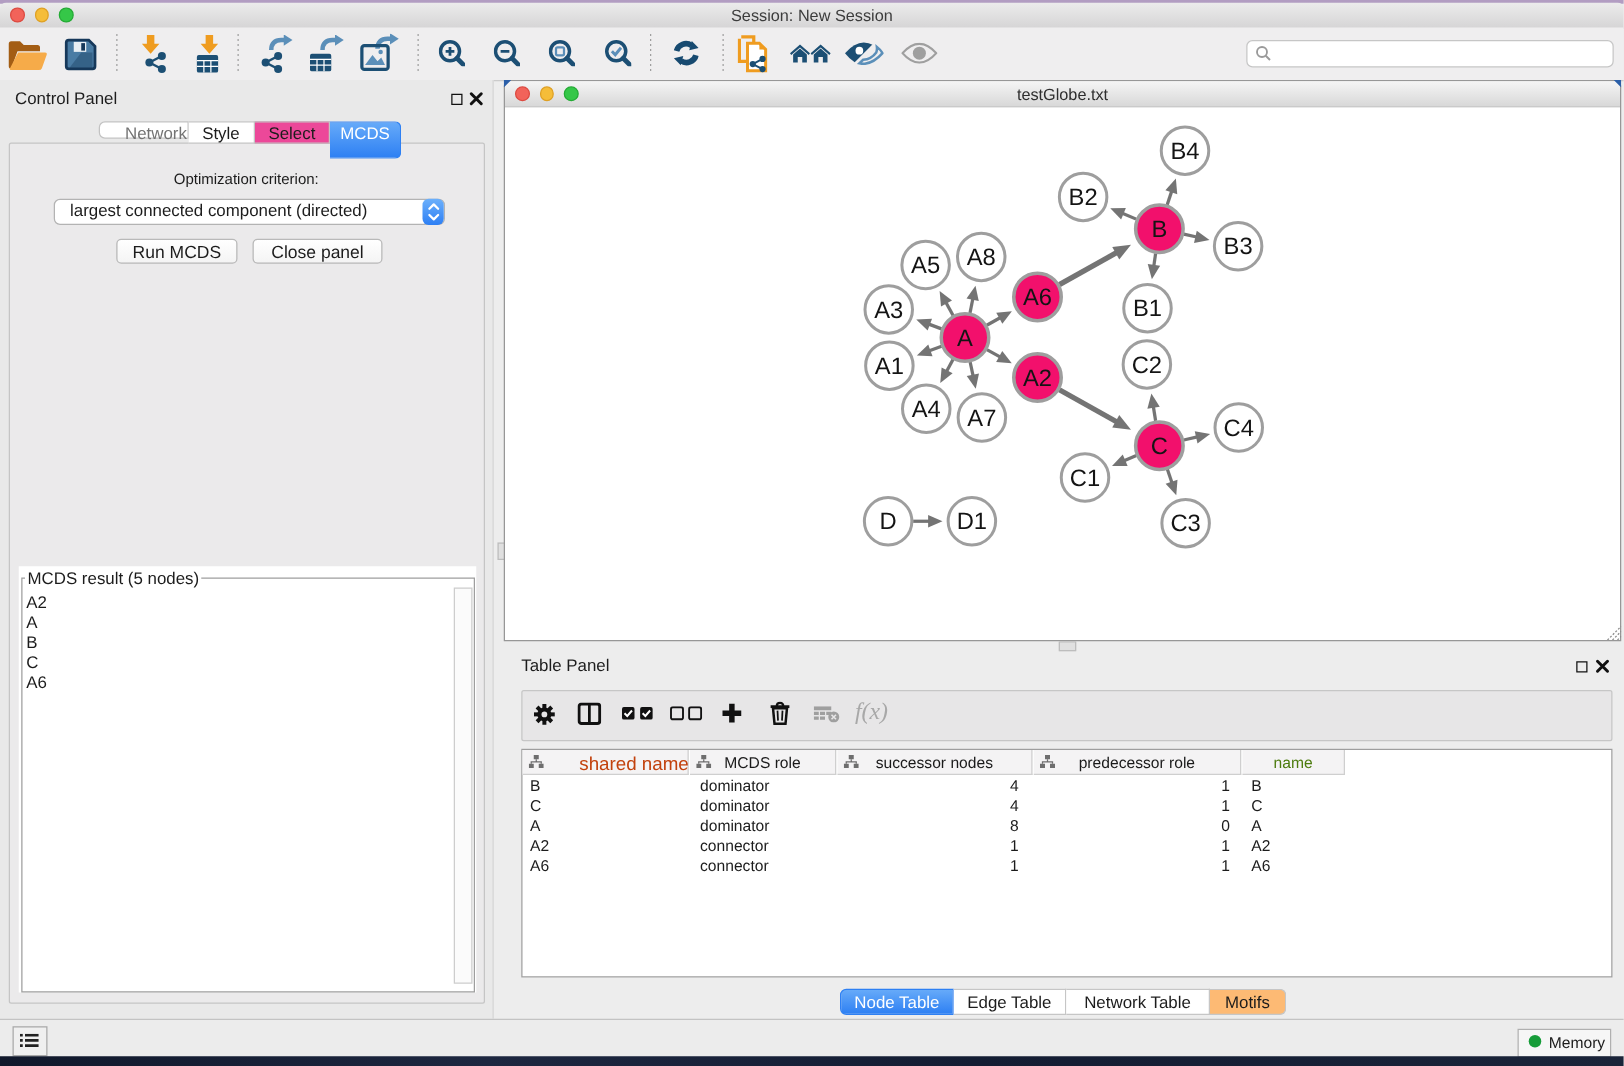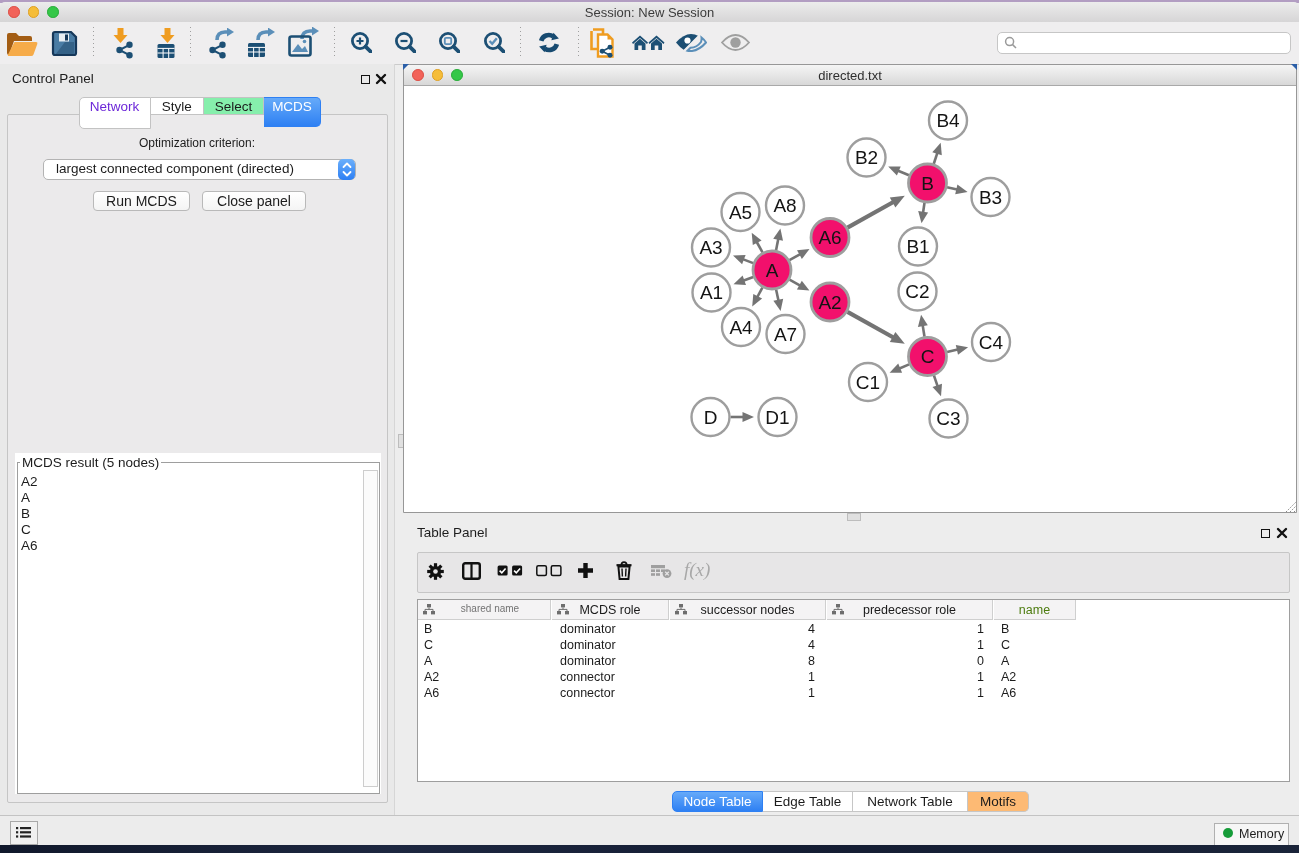--- a/index.html
+++ b/index.html
@@ -172,23 +172,23 @@
 
 <div class="abs" style="left:0;top:64px;width:394px;height:751px;background:#e9e9e9;border-right:1px solid #d6d6d6;"></div>
 <div class="abs" style="left:12px;top:71px;font-size:13.5px;color:#1d1d1d;">Control Panel</div>
 <div class="abs" style="left:361px;top:74.5px;width:7px;height:7px;border:1.6px solid #111;background:#e9e9e9;"></div>
 <svg class="abs" style="left:375px;top:73px" width="12" height="12" viewBox="0 0 12 12">
     <path d="M2 2 L10 10 M10 2 L2 10" stroke="#111" stroke-width="2.4" stroke-linecap="round"></path>
   </svg>
 
 <div class="abs" style="left:7px;top:114px;width:379px;height:687px;background:#ebeaeb;border:1px solid #c5c5c5;border-radius:2px;"></div>
 
-<div class="abs" style="left:78.5px;top:97px;width:72px;height:32px;background:#ffffff;border:1px solid #c3c3c3;border-left-width:1px;box-sizing:border-box;border-radius:5px 0 0 5px;text-align:center;font-size:13.5px;line-height:17px;color:#6d28d9;">Network</div>
+<div class="abs" style="left:78.5px;top:97px;width:72px;height:14px;background:#ffffff;border:1px solid #c3c3c3;border-left-width:1px;box-sizing:border-box;border-radius:5px 0 0 5px;text-align:right;font-size:13.5px;line-height:17px;color:#737373;">Network</div>
 <div class="abs" style="left:150.5px;top:97px;width:53.5px;height:18px;background:#ffffff;border:1px solid #c3c3c3;border-left-width:0px;box-sizing:border-box;border-radius:0;text-align:center;font-size:13.5px;line-height:17px;color:#1c1c1c;">Style</div>
-<div class="abs" style="left:204px;top:97px;width:60px;height:18px;background:#86efac;border:1px solid #c3c3c3;border-left-width:0px;box-sizing:border-box;border-radius:0;text-align:center;font-size:13.5px;line-height:17px;color:#1c1c1c;">Select</div>
+<div class="abs" style="left:204px;top:97px;width:60px;height:18px;background:#ec4899;border:1px solid #c3c3c3;border-left-width:0px;box-sizing:border-box;border-radius:0;text-align:center;font-size:13.5px;line-height:17px;color:#1c1c1c;">Select</div>
 <div class="abs" style="left:264px;top:97px;width:57px;height:30px;background:linear-gradient(#66aaf9,#2e80f3);border:1px solid #2e80f3;border-left-width:0px;box-sizing:border-box;border-radius:0 5px 5px 0;text-align:center;font-size:13.5px;line-height:17px;color:#fff;">MCDS</div>
 
 <div class="abs" style="left:0;top:136px;width:394px;text-align:center;font-size:12px;">Optimization criterion:</div>
 
 <div class="abs" style="left:43px;top:159px;width:311px;height:19px;background:#fff;border:1px solid #b3b3b3;border-radius:5px;"></div>
 <div class="abs" style="left:56px;top:161px;font-size:13.5px;">largest connected component (directed)</div>
 <div class="abs" style="left:338px;top:158.5px;width:17px;height:21px;background:linear-gradient(#6cb0fb,#2d7ff4);border-radius:5px;"></div>
 <svg class="abs" style="left:340.5px;top:160.5px" width="12" height="17" viewBox="0 0 12 17">
     <path d="M2.5 6 L6 2.5 L9.5 6" fill="none" stroke="#fff" stroke-width="1.8" stroke-linecap="round" stroke-linejoin="round"></path>
     <path d="M2.5 11 L6 14.5 L9.5 11" fill="none" stroke="#fff" stroke-width="1.8" stroke-linecap="round" stroke-linejoin="round"></path>
@@ -203,21 +203,21 @@
 <div class="abs" style="left:21px;top:474px;font-size:13.5px;line-height:16px;">A2<br>A<br>B<br>C<br>A6</div>
 <div class="abs" style="left:363px;top:470px;width:13px;height:315px;background:#fbfbfb;border:1px solid #cdcdcd;"></div>
 
 <div class="abs" style="left:398px;top:434px;width:6px;height:12px;background:#e0e0e0;border:1px solid #bdbdbd;"></div>
 
 <div class="abs" style="left:403px;top:64px;width:894px;height:449px;border:1px solid #979797;border-radius:5px 5px 0 0;background:#fff;box-sizing:border-box;"></div>
 <div class="abs" style="left:404px;top:65px;width:892px;height:20px;background:linear-gradient(#f5f5f5,#d8d8d8);border-bottom:1px solid #a9a9a9;border-radius:4px 4px 0 0;"></div>
 <div class="abs" style="left:412.1px;top:69.1px;width:11.8px;height:11.8px;border-radius:50%;background:#f2635a;border:1px solid #dc4a41;box-sizing:border-box;"></div>
 <div class="abs" style="left:431.7px;top:69.1px;width:11.8px;height:11.8px;border-radius:50%;background:#f5bd39;border:1px solid #dfa023;box-sizing:border-box;"></div>
 <div class="abs" style="left:451.3px;top:69.1px;width:11.8px;height:11.8px;border-radius:50%;background:#35c748;border:1px solid #24ab35;box-sizing:border-box;"></div>
-<div class="abs" style="left:404px;top:68px;width:892px;text-align:center;font-size:13px;color:#2e2e2e;">directed.txt</div>
+<div class="abs" style="left:404px;top:68px;width:892px;text-align:center;font-size:13px;color:#2e2e2e;">testGlobe.txt</div>
 
 <svg class="abs" style="left:403px;top:64px" width="6" height="6">
     <path d="M0 0 L6 0 L0 6 Z" fill="#2b5fa8"></path>
   </svg>
 <svg class="abs" style="left:1291px;top:64px" width="6" height="6">
     <path d="M0 0 L6 0 L6 6 Z" fill="#2b5fa8"></path>
   </svg>
 
 <svg class="abs" style="left:404px;top:85px" width="893" height="427" viewBox="0 0 893 427">
 <line x1="349.3" y1="192.0" x2="338.4" y2="196.0" stroke="#747474" stroke-width="2.6"></line>
@@ -376,21 +376,21 @@
       <rect x="0" y="8.2" width="4" height="2.6"></rect>
       <rect x="5" y="8.2" width="4" height="2.6"></rect>
     </g>
 <circle cx="16" cy="8.6" r="4.4" fill="#9f9f9f"></circle>
     <path d="M14.2 6.8 L17.8 10.4 M17.8 6.8 L14.2 10.4" stroke="#e7e6e7" stroke-width="1.3"></path>
   </svg>
 <div class="abs" style="left:684px;top:559px;font-family:'Liberation Serif',serif;font-style:italic;font-size:19px;color:#a8a8a8;">f(x)</div>
 
 <div class="abs" style="left:417px;top:599px;width:871px;height:181px;background:#fff;border:1px solid #9e9e9e;"></div>
 <div class="abs" style="left:418px;top:600px;width:133px;height:20px;background:#f4f3f4;border-right:1px solid #cfcfcf;border-bottom:1px solid #cfcfcf;box-sizing:border-box;"></div>
-<div class="abs" style="left:429px;top:603px;width:122px;text-align:center;font-size:10px;color:#737373;">shared name</div>
+<div class="abs" style="left:429px;top:603px;width:122px;text-align:right;font-size:15px;color:#c2410c;">shared name</div>
 <svg class="abs" style="left:423px;top:604px" width="12" height="11" viewBox="0 0 12 11">
     <g fill="#6e6e6e">
       <rect x="4" y="0" width="4" height="3.4"></rect>
       <rect x="0" y="7" width="4" height="3.4"></rect>
       <rect x="8" y="7" width="4" height="3.4"></rect>
     </g>
     <g stroke="#6e6e6e" stroke-width="1">
       <path d="M6 3.4 V5.4 M2 7 V5.4 H10 V7" fill="none"></path>
     </g>
   </svg>

